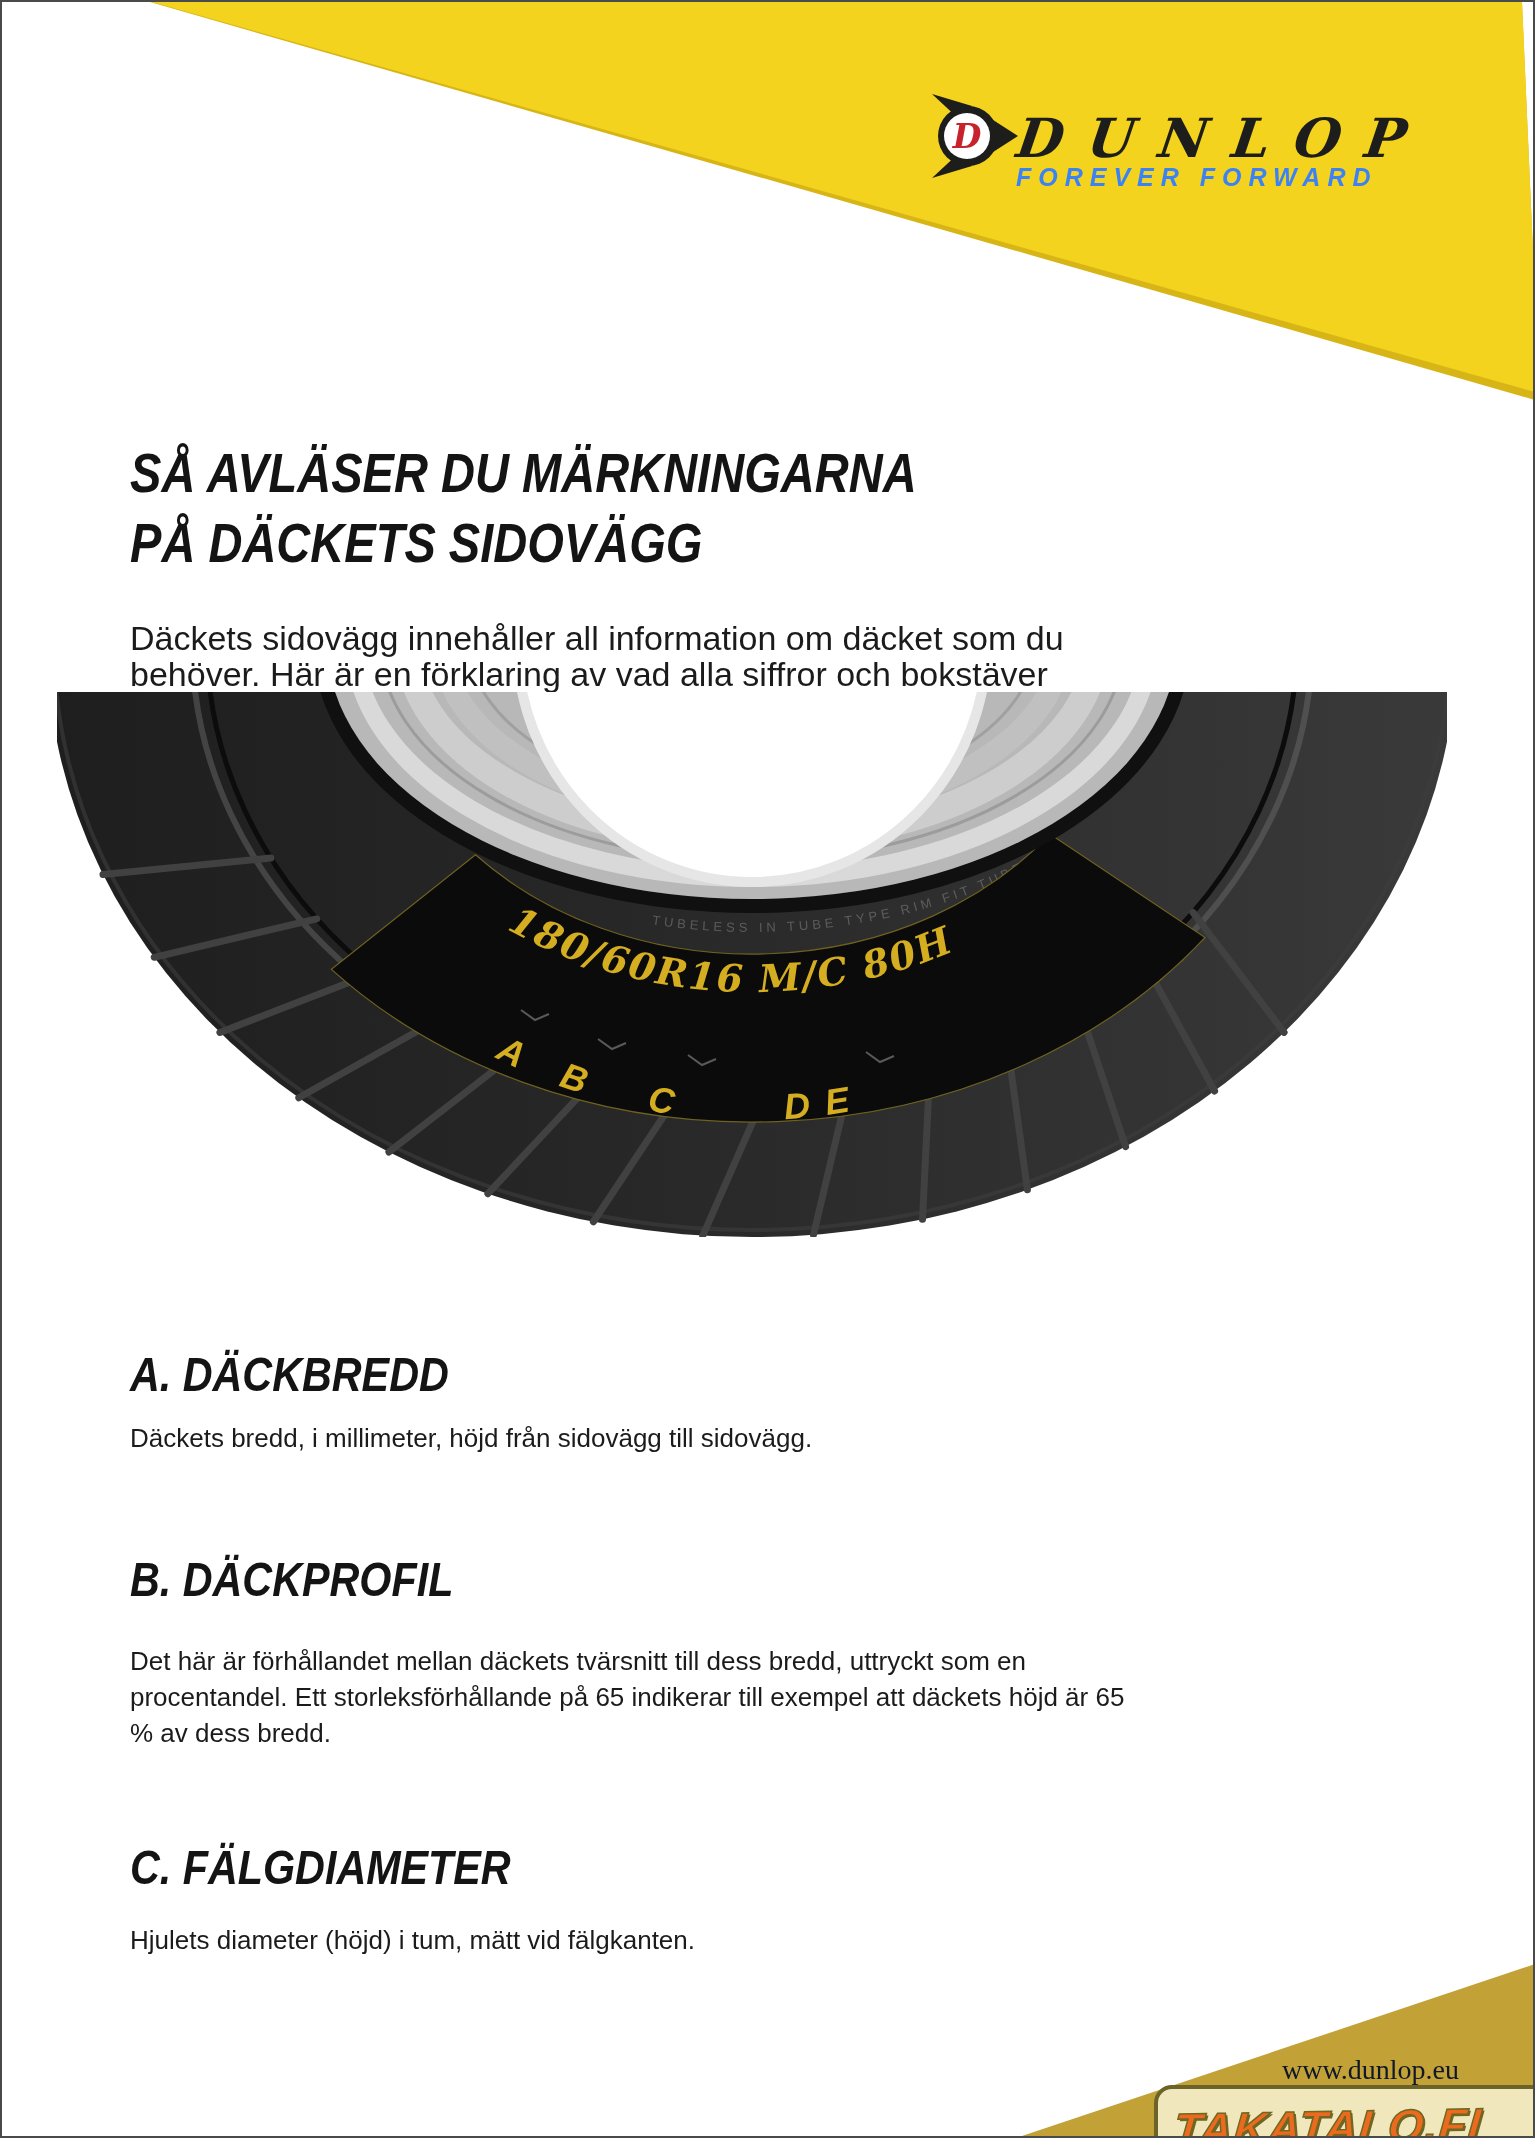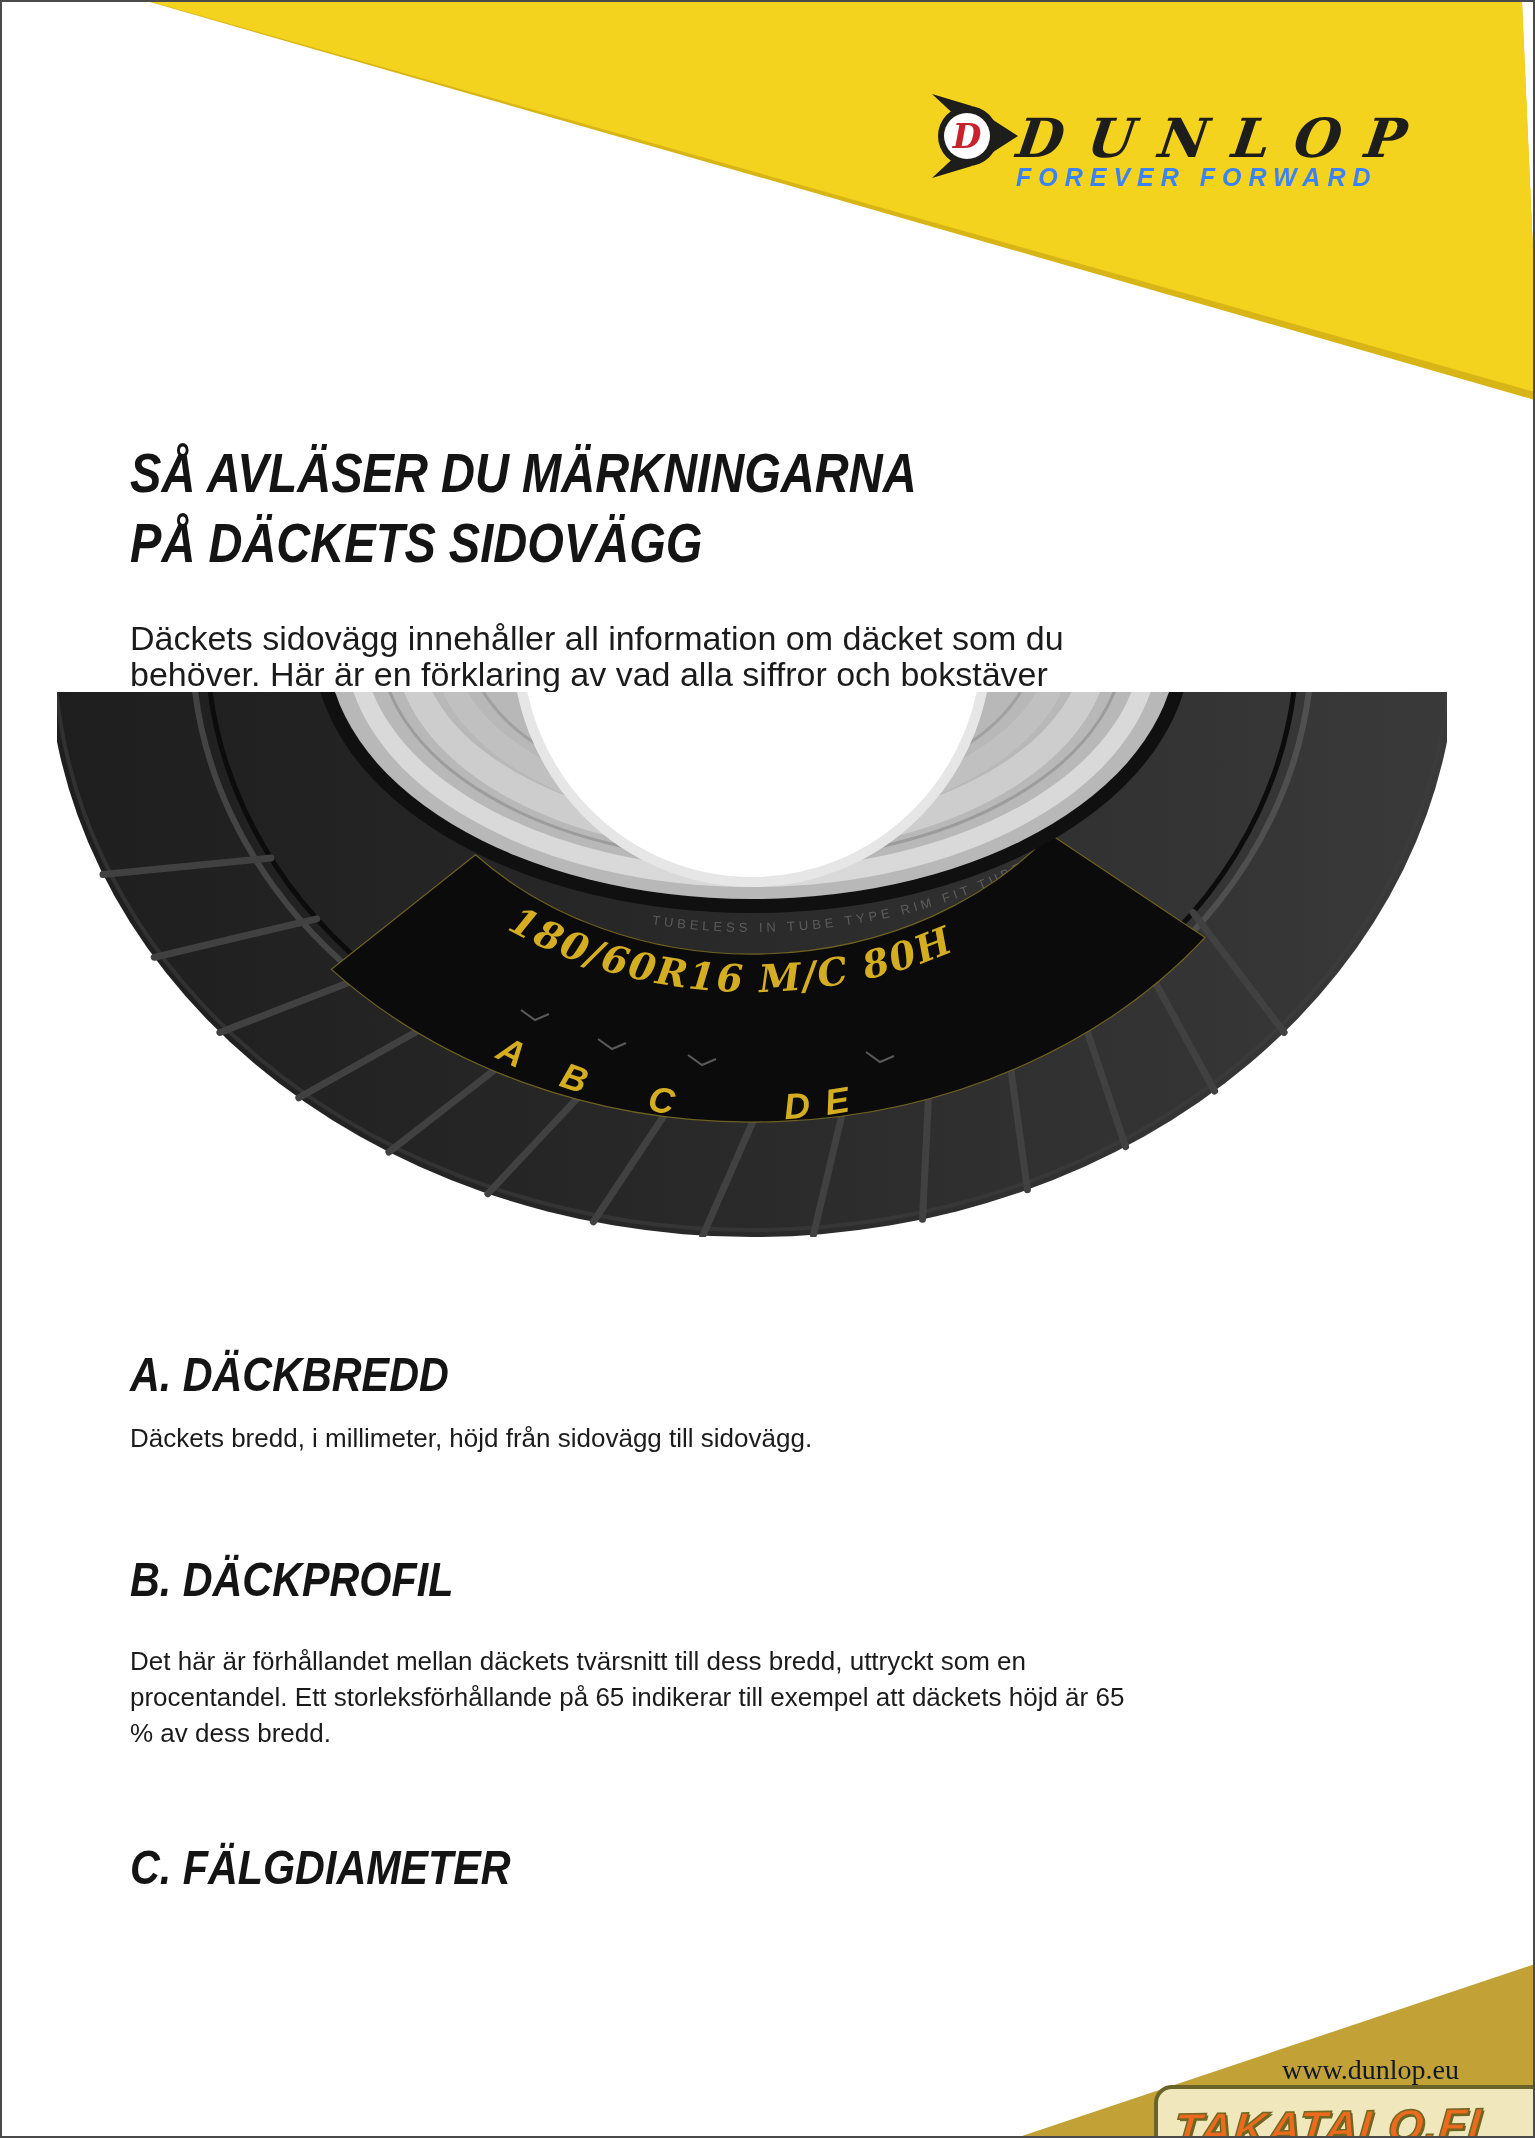--- a/index.html
+++ b/index.html
@@ -195,20 +195,21 @@
     <ellipse cx="695" cy="-50" rx="235" ry="240" fill="#ffffff" stroke="#e6e6e6" stroke-width="10"></ellipse>
   </svg>
 
   <div class="section-title" id="sec-a-title">A. DÄCKBREDD</div>
   <div class="section-body" id="sec-a-body">Däckets bredd, i millimeter, höjd från sidovägg till sidovägg.</div>
 
   <div class="section-title" id="sec-b-title">B. DÄCKPROFIL</div>
   <div class="section-body" id="sec-b-body">Det här är förhållandet mellan däckets tvärsnitt till dess bredd, uttryckt som en procentandel. Ett storleksförhållande på 65 indikerar till exempel att däckets höjd är 65 % av dess bredd.</div>
 
   <div class="section-title" id="sec-c-title">C. FÄLGDIAMETER</div>
+  <div class="section-body" id="sec-c-body">Hjulets diameter (höjd) i tum, mätt vid fälgkanten.</div>
 
   <div class="band-bottom"></div>
   <div class="website">www.dunlop.eu</div>
   <div class="watermark-plate">
     <span class="watermark-text">TAKATALO.FI</span>
   </div>
 
 </div>
 
 </body></html>

